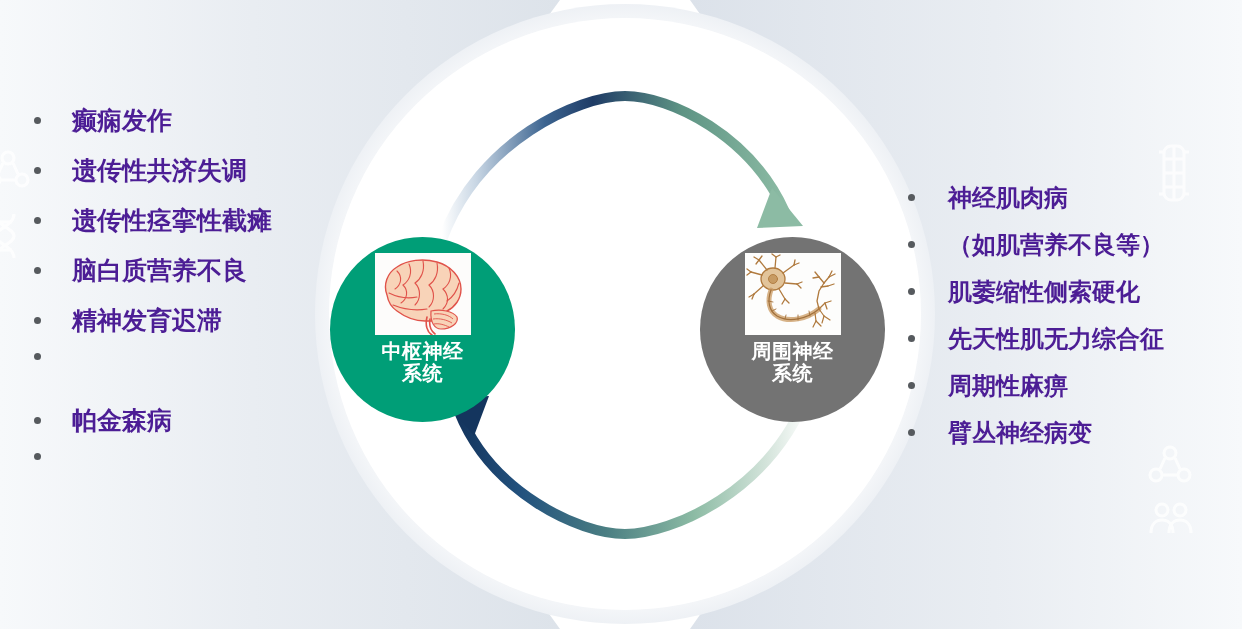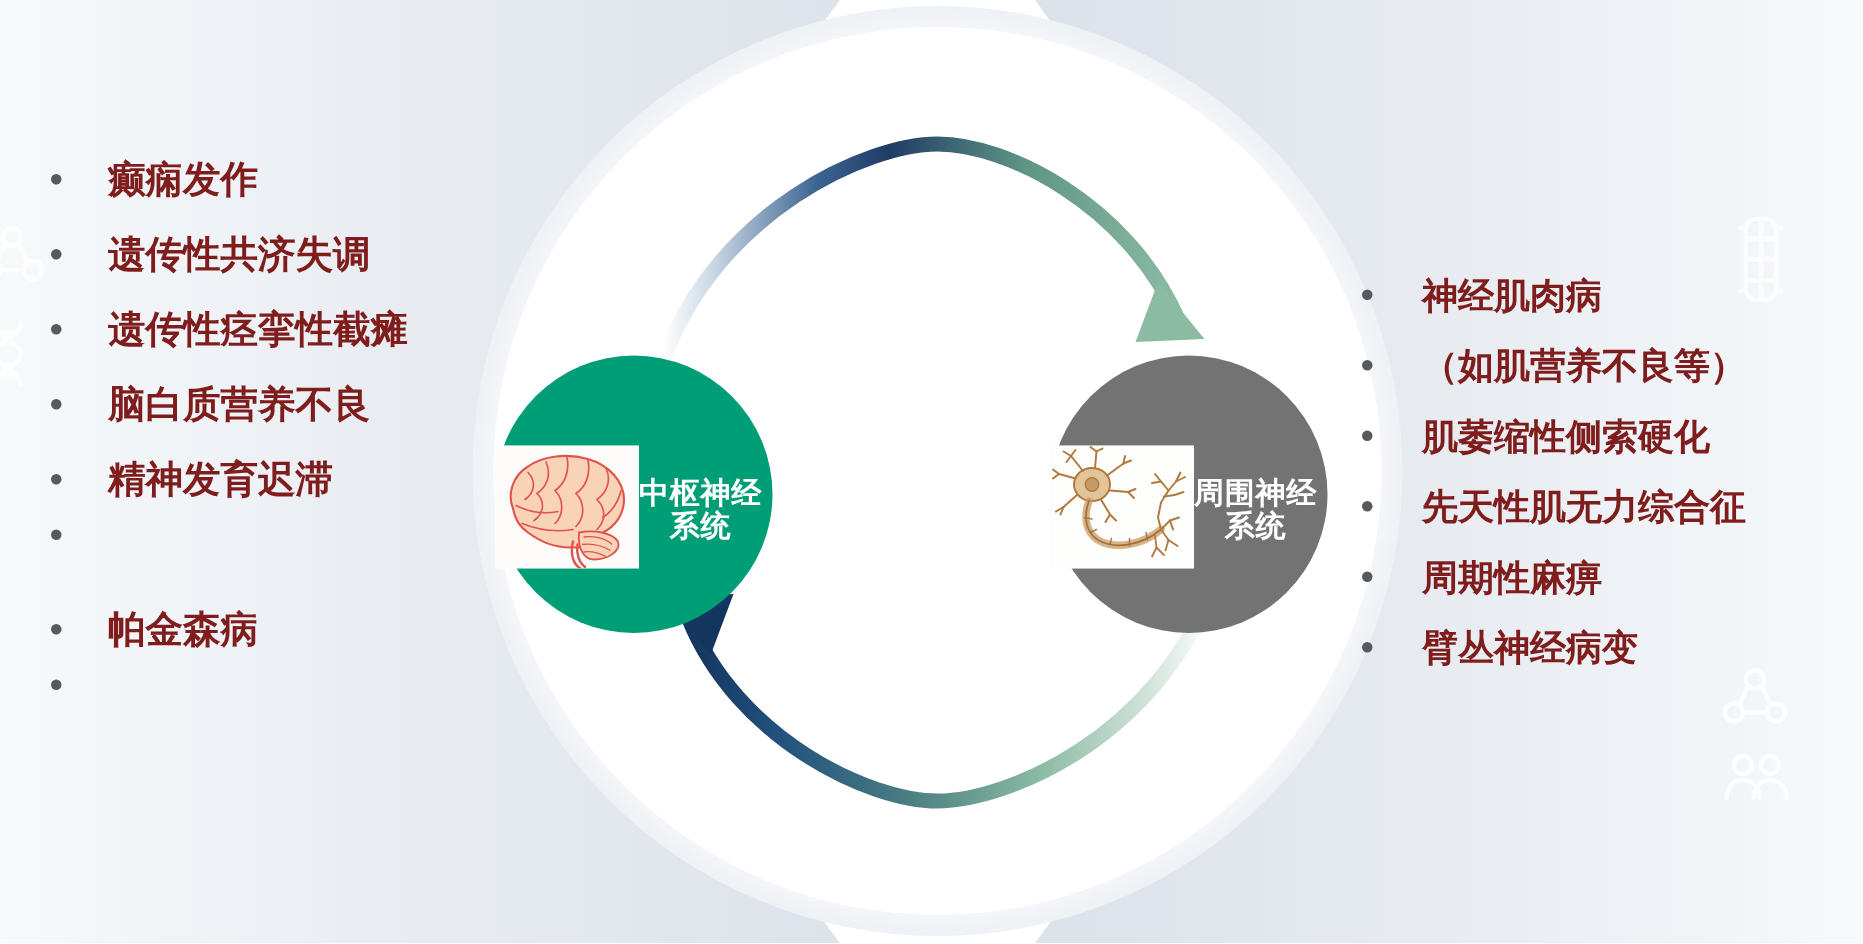--- a/index.html
+++ b/index.html
@@ -38,21 +38,21 @@
     position: absolute;
     left: 0; top: 0;
     width: 492px; height: 629px;
   }
 
   
   .node {
     position: absolute;
     border-radius: 50%;
     display: flex;
-    flex-direction: row;
+    flex-direction: column;
     align-items: center;
     justify-content: flex-start;
     box-sizing: border-box;
   }
   .node-cns {
     left: 330px;
     top: 237px;
     width: 185px;
     height: 185px;
     background: #009E77;
@@ -105,21 +105,21 @@
     border-radius: 50%;
     background: #565a5e;
     flex: 0 0 auto;
     position: relative;
     top: -5px;
   }
   .bullet-text {
     margin-left: 31px;
     font-size: 25px;
     font-weight: bold;
-    color: #7f1d1d;
+    color: #4c1d95;
     white-space: nowrap;
     line-height: 1;
   }
   .list-right .bullet-text { margin-left: 33px; font-size: 24px; }
 
   
   .wm {
     position: absolute;
     opacity: 1;
     pointer-events: none;

